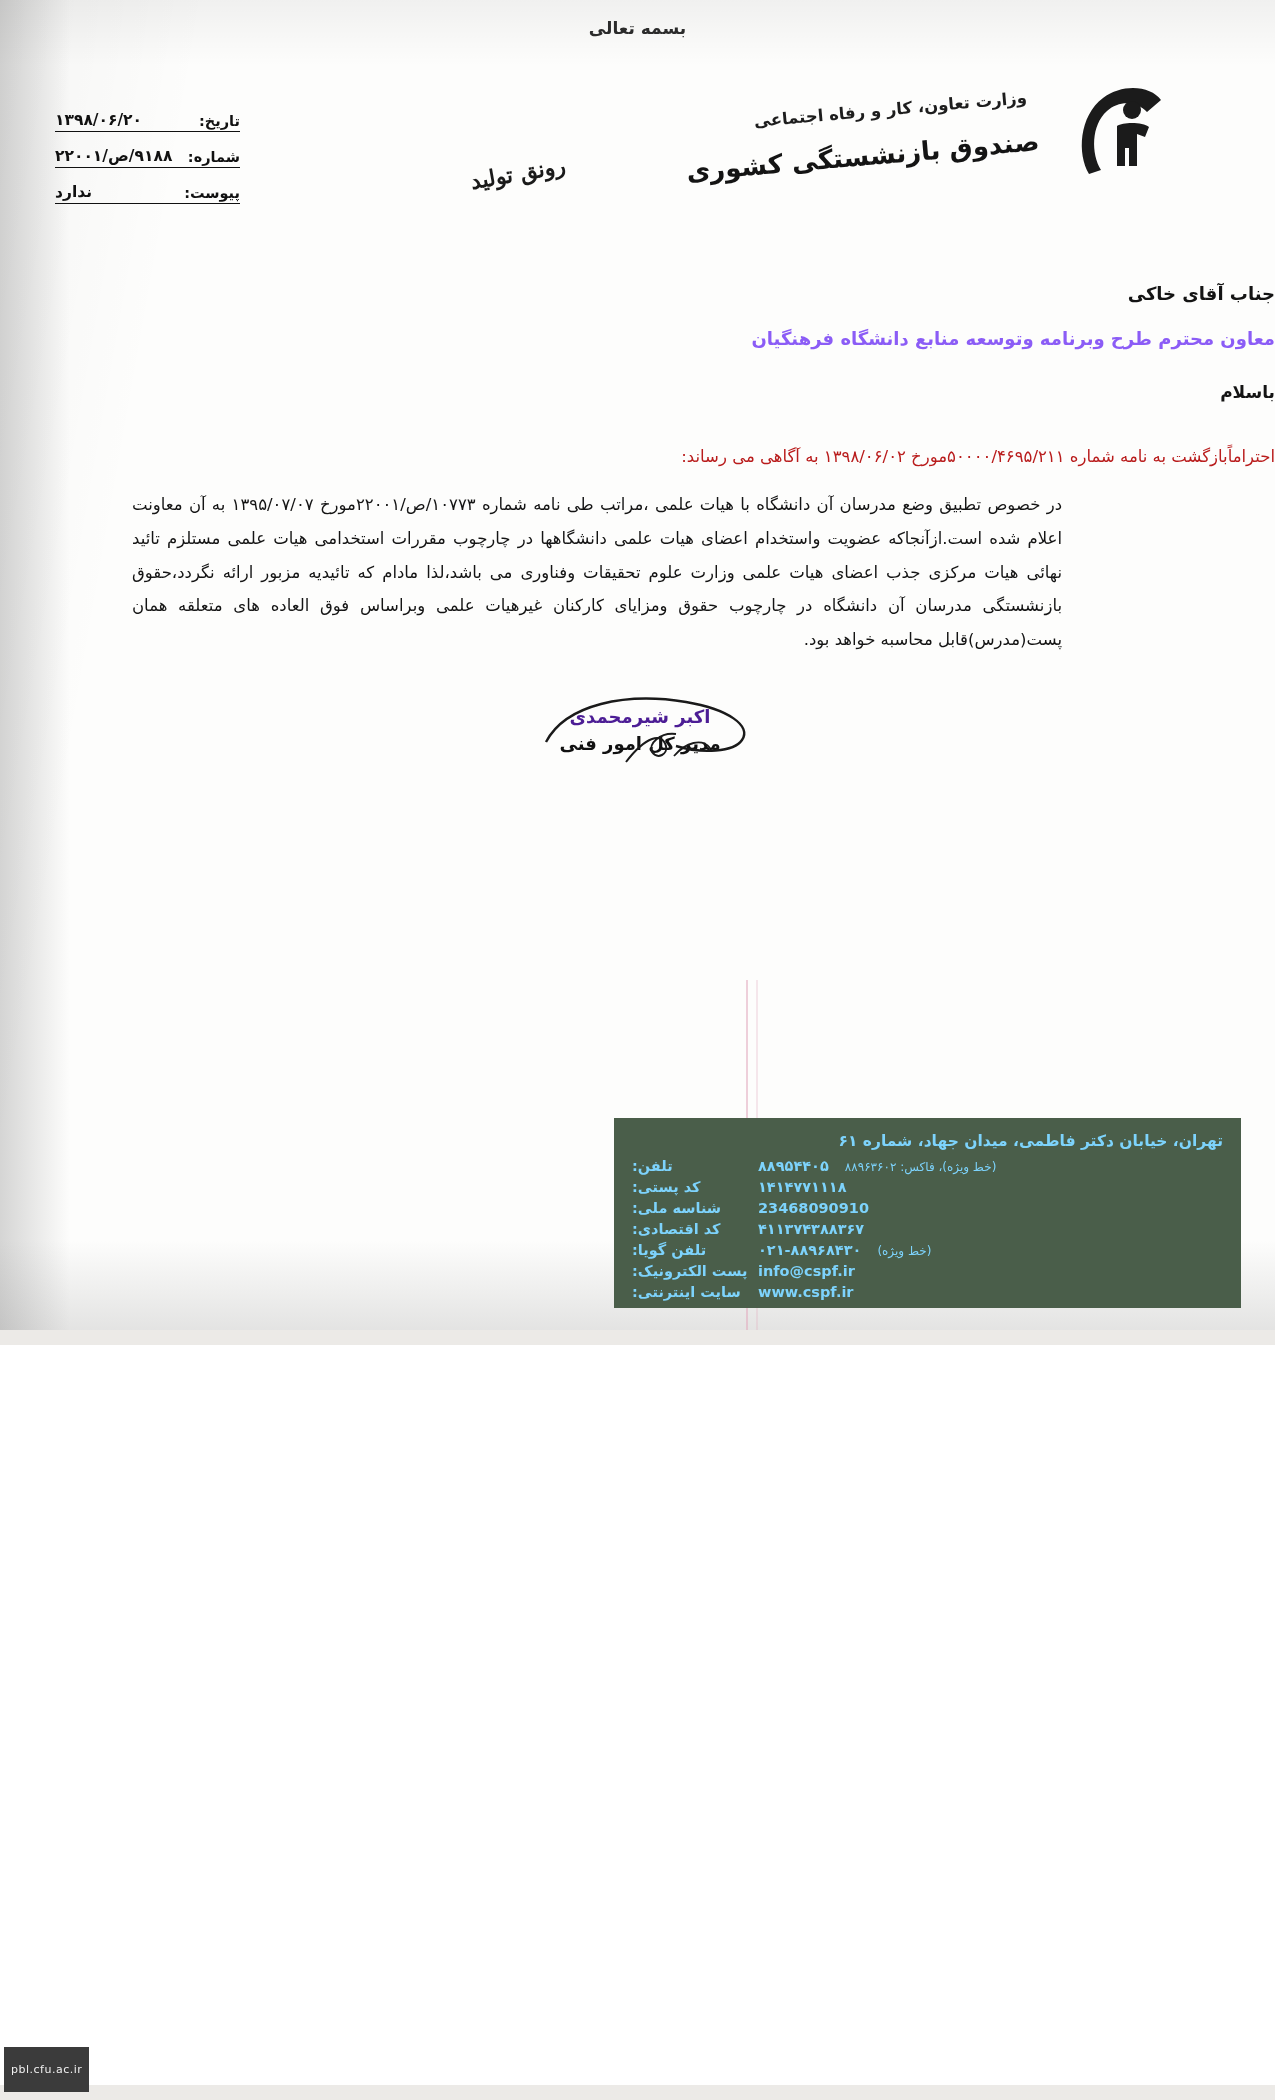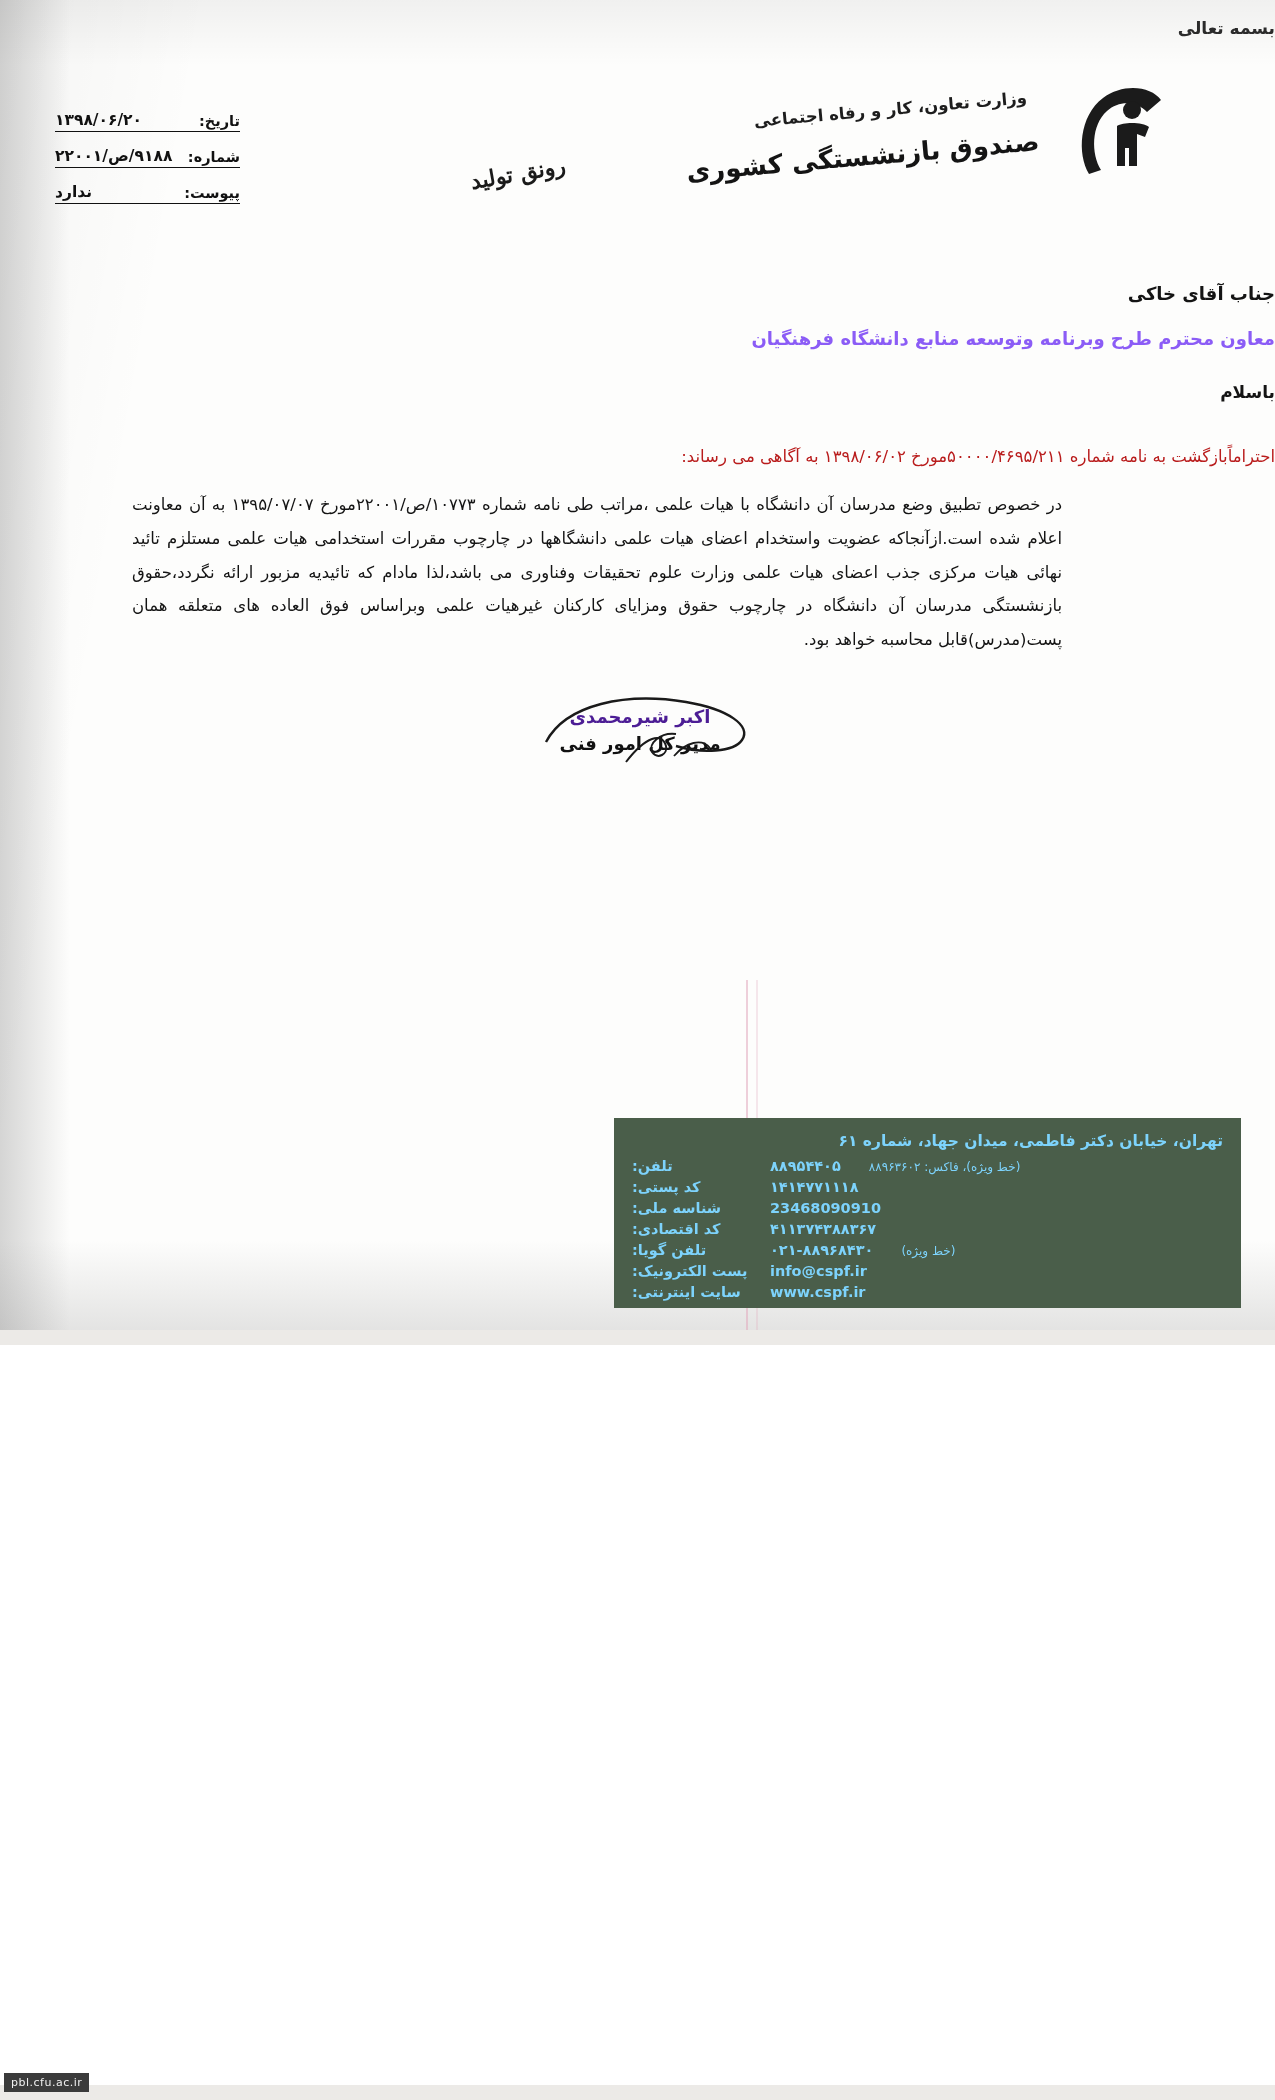--- a/index.html
+++ b/index.html
@@ -67,20 +67,21 @@
     width: 2px;
     height: 350px;
     background: rgba(226, 170, 190, 0.55);
   }
 
   
   #basmala {
     position: absolute;
     top: 18px;
     left: 0; right: 0;
+    text-align: center;
     font-size: 17px;
     font-weight: bold;
     color: #2b2b2b;
     letter-spacing: 0.5px;
   }
 
   #logo-block {
     position: absolute;
     top: 78px;
     right: 118px;
@@ -272,38 +273,38 @@
     font-size: 14.5px;
     line-height: 1.45;
   }
   .f-label {
     width: 118px;
     text-align: left;
     font-weight: bold;
     flex: none;
   }
   .f-value {
-    margin-left: 20px;
+    margin-left: 8px;
     margin-right: 8px;
     text-align: right;
     font-weight: bold;
     direction: rtl;
   }
   .f-value.ltr { direction: ltr; text-align: right; }
   .small { font-size: 12px; font-weight: normal; }
 
   
   #watermark {
     position: absolute;
     left: 4px;
     bottom: 8px;
     background: #3b3b3b;
     color: #f0f0f0;
     font-size: 11px;
-    padding: 3px 7px;
+    padding: 16px 7px;
     font-family: "DejaVu Sans", sans-serif;
     letter-spacing: 0.5px;
     direction: ltr;
   }
 </style>
 </head>
 <body>
 
 <div id="scan">
 

